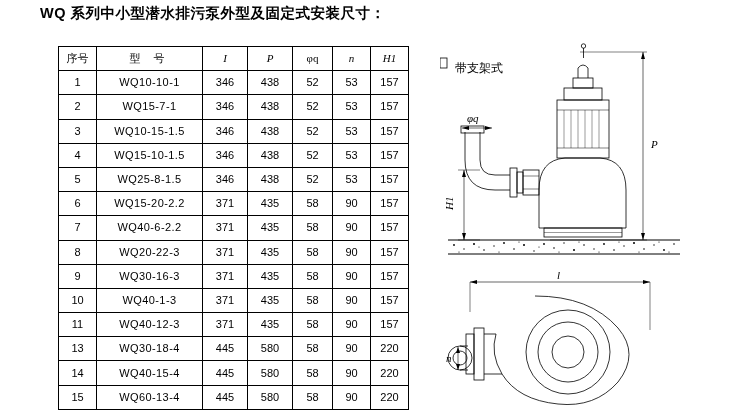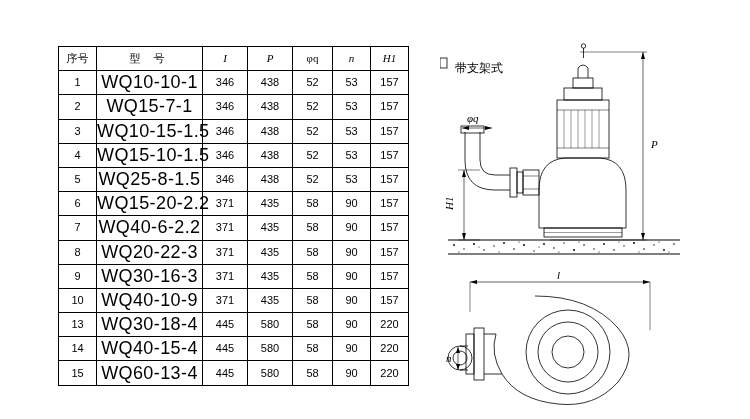--- a/index.html
+++ b/index.html
@@ -56,21 +56,21 @@
     font-size: 11px;
   }
   col.c0 { width: 38px; }
   col.c1 { width: 106px; }
   col.c2 { width: 45px; }
   col.c3 { width: 45px; }
   col.c4 { width: 40px; }
   col.c5 { width: 38px; }
   col.c6 { width: 38px; }
   .model-cell {
-    font-size: 18px;
+    font-size: 11px;
     letter-spacing: 0.4px;
   }
   .hdr-model {
     letter-spacing: 5px;
   }
   .ital {
     font-style: italic;
     font-family: "Liberation Serif", serif;
     font-size: 12px;
   }
@@ -105,20 +105,21 @@
     font-size: 11px;
     font-family: "Liberation Serif", serif;
     font-style: italic;
   }
 </style>
 </head>
 <body>
 
 <div class="page">
 
+  <div class="title">WQ 系列中小型潜水排污泵外型及固定式安装尺寸：</div>
 
   <div class="table-wrap">
     <table class="spec">
       <colgroup>
         <col class="c0">
           <col class="c1">
           <col class="c2">
           <col class="c3">
           <col class="c4">
           <col class="c5">
@@ -212,21 +213,30 @@
             <td>9</td>
             <td class="model-cell">WQ30-16-3</td>
             <td>371</td>
             <td>435</td>
             <td>58</td>
             <td>90</td>
             <td>157</td>
           </tr>
           <tr>
             <td>10</td>
-            <td class="model-cell">WQ40-10-9</td>
+            <td class="model-cell">WQ40-1-3</td>
+            <td>371</td>
+            <td>435</td>
+            <td>58</td>
+            <td>90</td>
+            <td>157</td>
+          </tr>
+          <tr>
+            <td>11</td>
+            <td class="model-cell">WQ40-12-3</td>
             <td>371</td>
             <td>435</td>
             <td>58</td>
             <td>90</td>
             <td>157</td>
           </tr>
           <tr>
             <td>13</td>
             <td class="model-cell">WQ30-18-4</td>
             <td>445</td>

